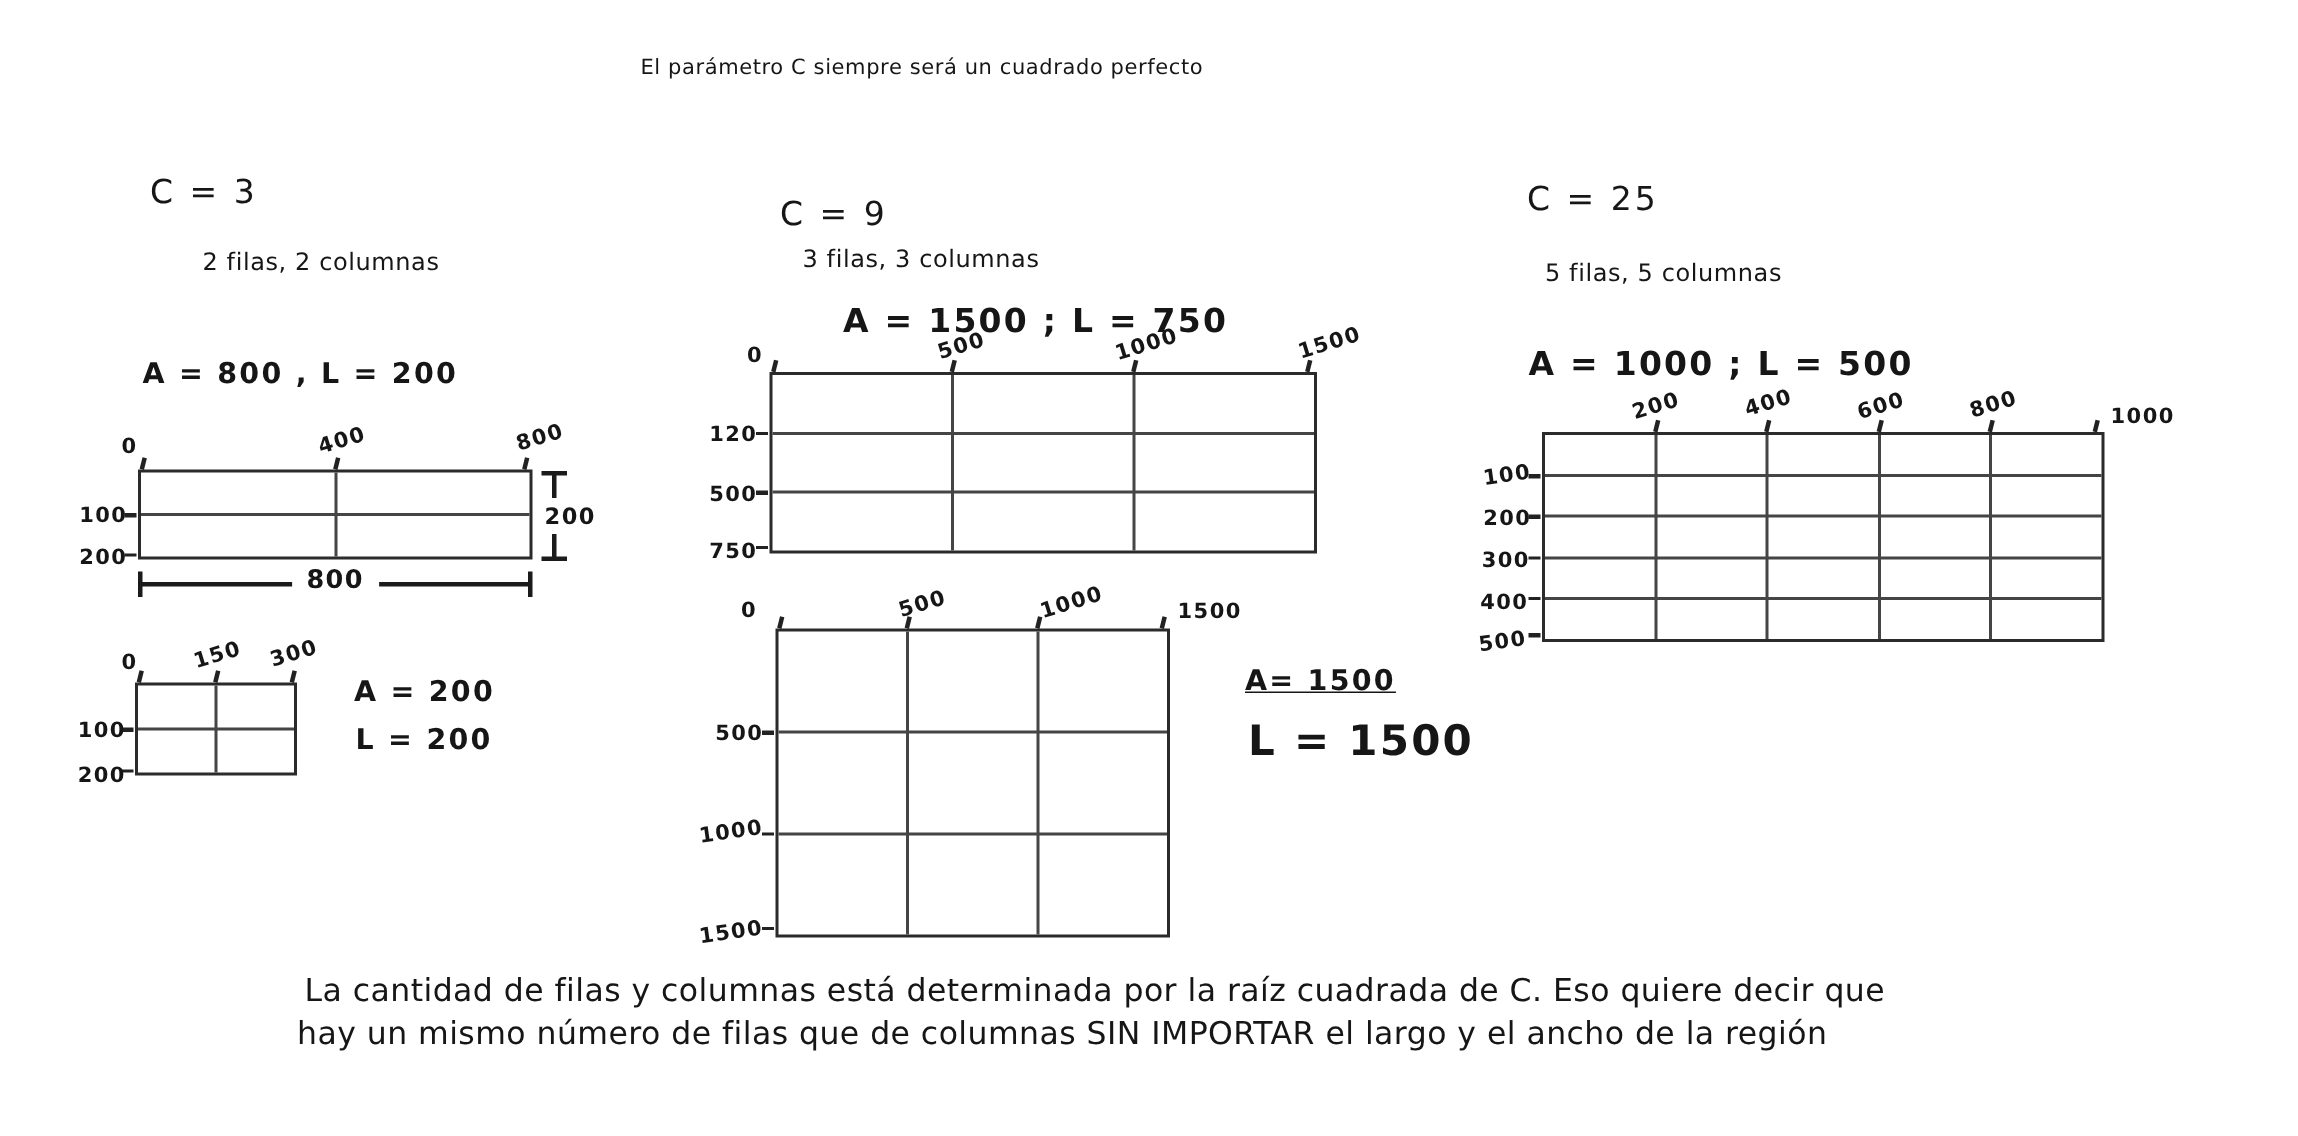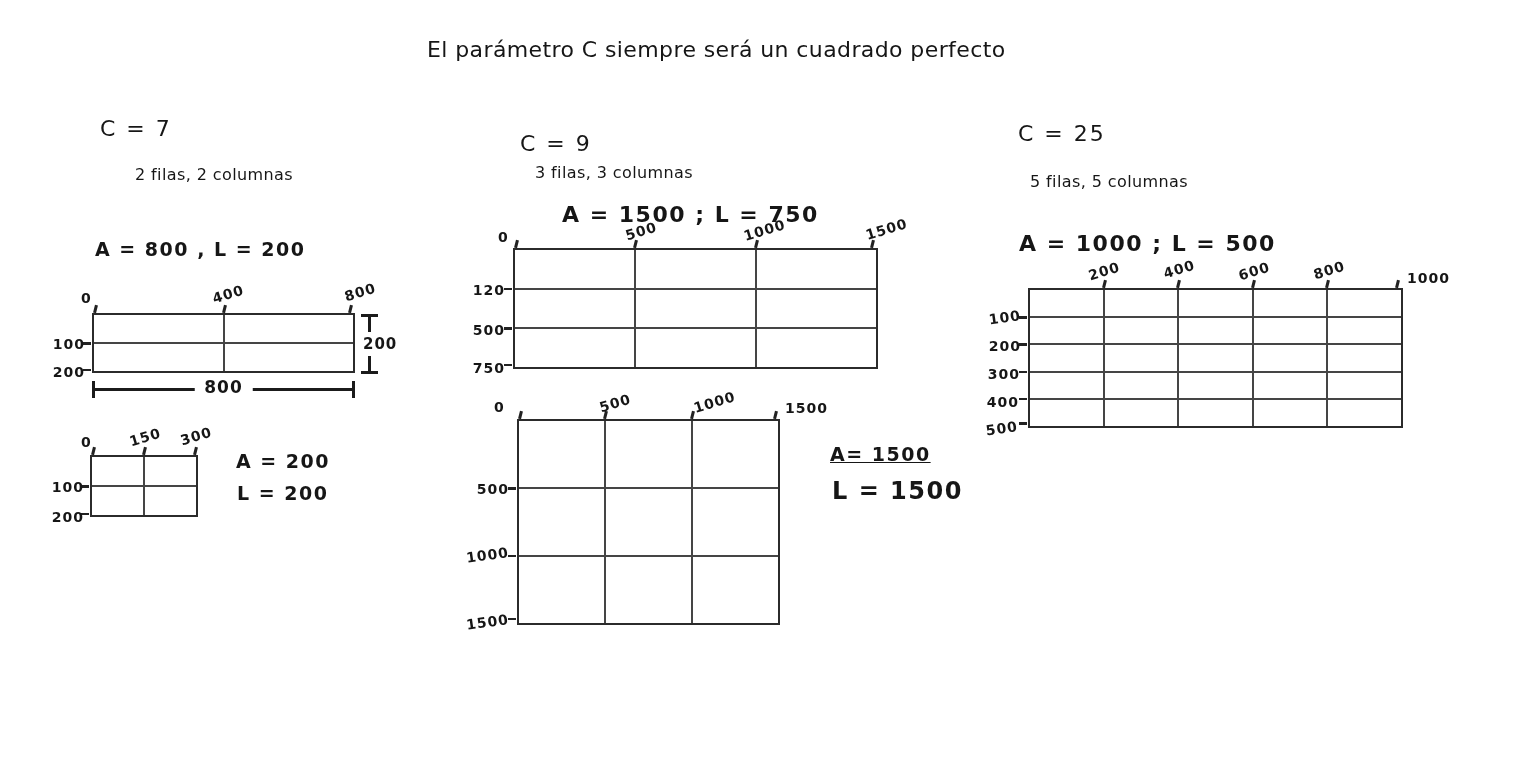--- a/index.html
+++ b/index.html
@@ -1,21 +1,21 @@
 <!DOCTYPE html>
 <html><head>
 <meta charset="utf-8">
 <style>
   html,body { margin:0; padding:0; background:#ffffff; }
   .canvas {
     position:relative; width:1532px; height:757px; background:#ffffff;
     font-family:"DejaVu Sans", sans-serif; color:#161616; overflow:hidden;
   }
   .abs { position:absolute; white-space:nowrap; }
-  .title { font-size:22px; letter-spacing:0.4px; }
+  .title { font-size:14px; letter-spacing:0.4px; }
   .heading { font-size:22px; letter-spacing:2px; }
   .sub { font-size:16px; letter-spacing:0.4px; }
   .glabel { font-size:19px; font-weight:bold; letter-spacing:1.5px; }
   .glabel.small { font-size:22px; }
   .sidelabel { font-size:19px; font-weight:bold; letter-spacing:1.5px; }
   .footer { font-size:21px; line-height:29px; letter-spacing:0.3px; }
 
   .grid { position:absolute; border:2.5px solid #2b2b2b; box-sizing:border-box; background:#fff; }
   .vline { position:absolute; top:0; bottom:0; width:2px; margin-left:-1px; background:#454545; }
   .hline { position:absolute; left:0; right:0; height:2px; margin-top:-1px; background:#454545; }
@@ -40,21 +40,21 @@
   .dim-v .capb { position:absolute; bottom:0; left:0; width:17px; height:3px; background:#1b1b1b; }
   .dim-v .lab { position:absolute; top:50%; left:-1px; transform:translateY(-50%); background:#fff; padding:3px 0 3px 3px; font-size:15px; font-weight:bold; letter-spacing:1px; }
 </style>
 </head>
 <body>
 
 <div class="canvas">
 
   <div class="abs title" style="left:427px;top:37px;">El parámetro C siempre será un cuadrado perfecto</div>
 
-  <div class="abs heading" style="left:100px;top:116px;">C = 7</div>
+  <div class="abs heading" style="left:100px;top:116px;">C = 3</div>
   <div class="abs sub" style="left:135px;top:165px;">2 filas, 2 columnas</div>
   <div class="abs glabel" style="left:95px;top:238px;">A = 800 ,   L = 200</div>
 
   <div class="grid" style="left:92px;top:313px;width:263px;height:60px;">
     <div class="vline" style="left:50%;"></div>
     <div class="hline" style="top:50%;"></div>
     <div class="tm-v" style="left:1px;"></div>
     <div class="tm-v" style="left:50%;"></div>
     <div class="tm-v" style="left:99%;"></div>
     <div class="tm-h" style="top:50%;"></div>
@@ -138,21 +138,21 @@
     <span class="tick" style="left:-25px;top:-22px;">0</span>
     <span class="tick rot" style="left:80px;top:-26px;">500</span>
     <span class="tick rot" style="left:174px;top:-27px;">1000</span>
     <span class="tick" style="left:266px;top:-21px;">1500</span>
     <span class="tick right" style="right:calc(100% + 10px);top:60px;">500</span>
     <span class="tick right rot8" style="right:calc(100% + 10px);top:126px;">1000</span>
     <span class="tick right rot8" style="right:calc(100% + 10px);top:193px;">1500</span>
   </div>
 
   <div class="abs sidelabel" style="left:830px;top:443px;text-decoration:underline;">A= 1500</div>
-  <div class="abs sidelabel" style="left:832px;top:477px;font-size:24px;">L = 1500</div>
+  <div class="abs sidelabel" style="left:832px;top:477px;font-size:28px;">L = 1500</div>
 
   <div class="abs heading" style="left:1018px;top:121px;">C = 25</div>
   <div class="abs sub" style="left:1030px;top:172px;">5 filas, 5 columnas</div>
   <div class="abs glabel small" style="left:1019px;top:231px;">A = 1000  ;   L = 500</div>
 
   <div class="grid" style="left:1028px;top:288px;width:375px;height:140px;">
     <div class="vline" style="left:20%;"></div>
     <div class="vline" style="left:40%;"></div>
     <div class="vline" style="left:60%;"></div>
     <div class="vline" style="left:80%;"></div>
@@ -175,14 +175,18 @@
     <span class="tick rot" style="left:208px;top:-27px;">600</span>
     <span class="tick rot" style="left:283px;top:-28px;">800</span>
     <span class="tick" style="left:377px;top:-20px;">1000</span>
     <span class="tick right rot8" style="right:calc(100% + 9px);top:20px;">100</span>
     <span class="tick right" style="right:calc(100% + 9px);top:48px;">200</span>
     <span class="tick right" style="right:calc(100% + 10px);top:76px;">300</span>
     <span class="tick right" style="right:calc(100% + 11px);top:104px;">400</span>
     <span class="tick right rot8" style="right:calc(100% + 12px);top:131px;">500</span>
   </div>
 
+  <div class="abs footer" style="left:198px;top:646px;">
+    <div style="padding-left:5px;">La cantidad de filas y columnas está determinada por la raíz cuadrada de C. Eso quiere decir que</div>
+    <div>hay un mismo número de filas que de columnas SIN IMPORTAR el largo y el ancho de la región</div>
+  </div>
 
 </div>
 
 </body></html>

